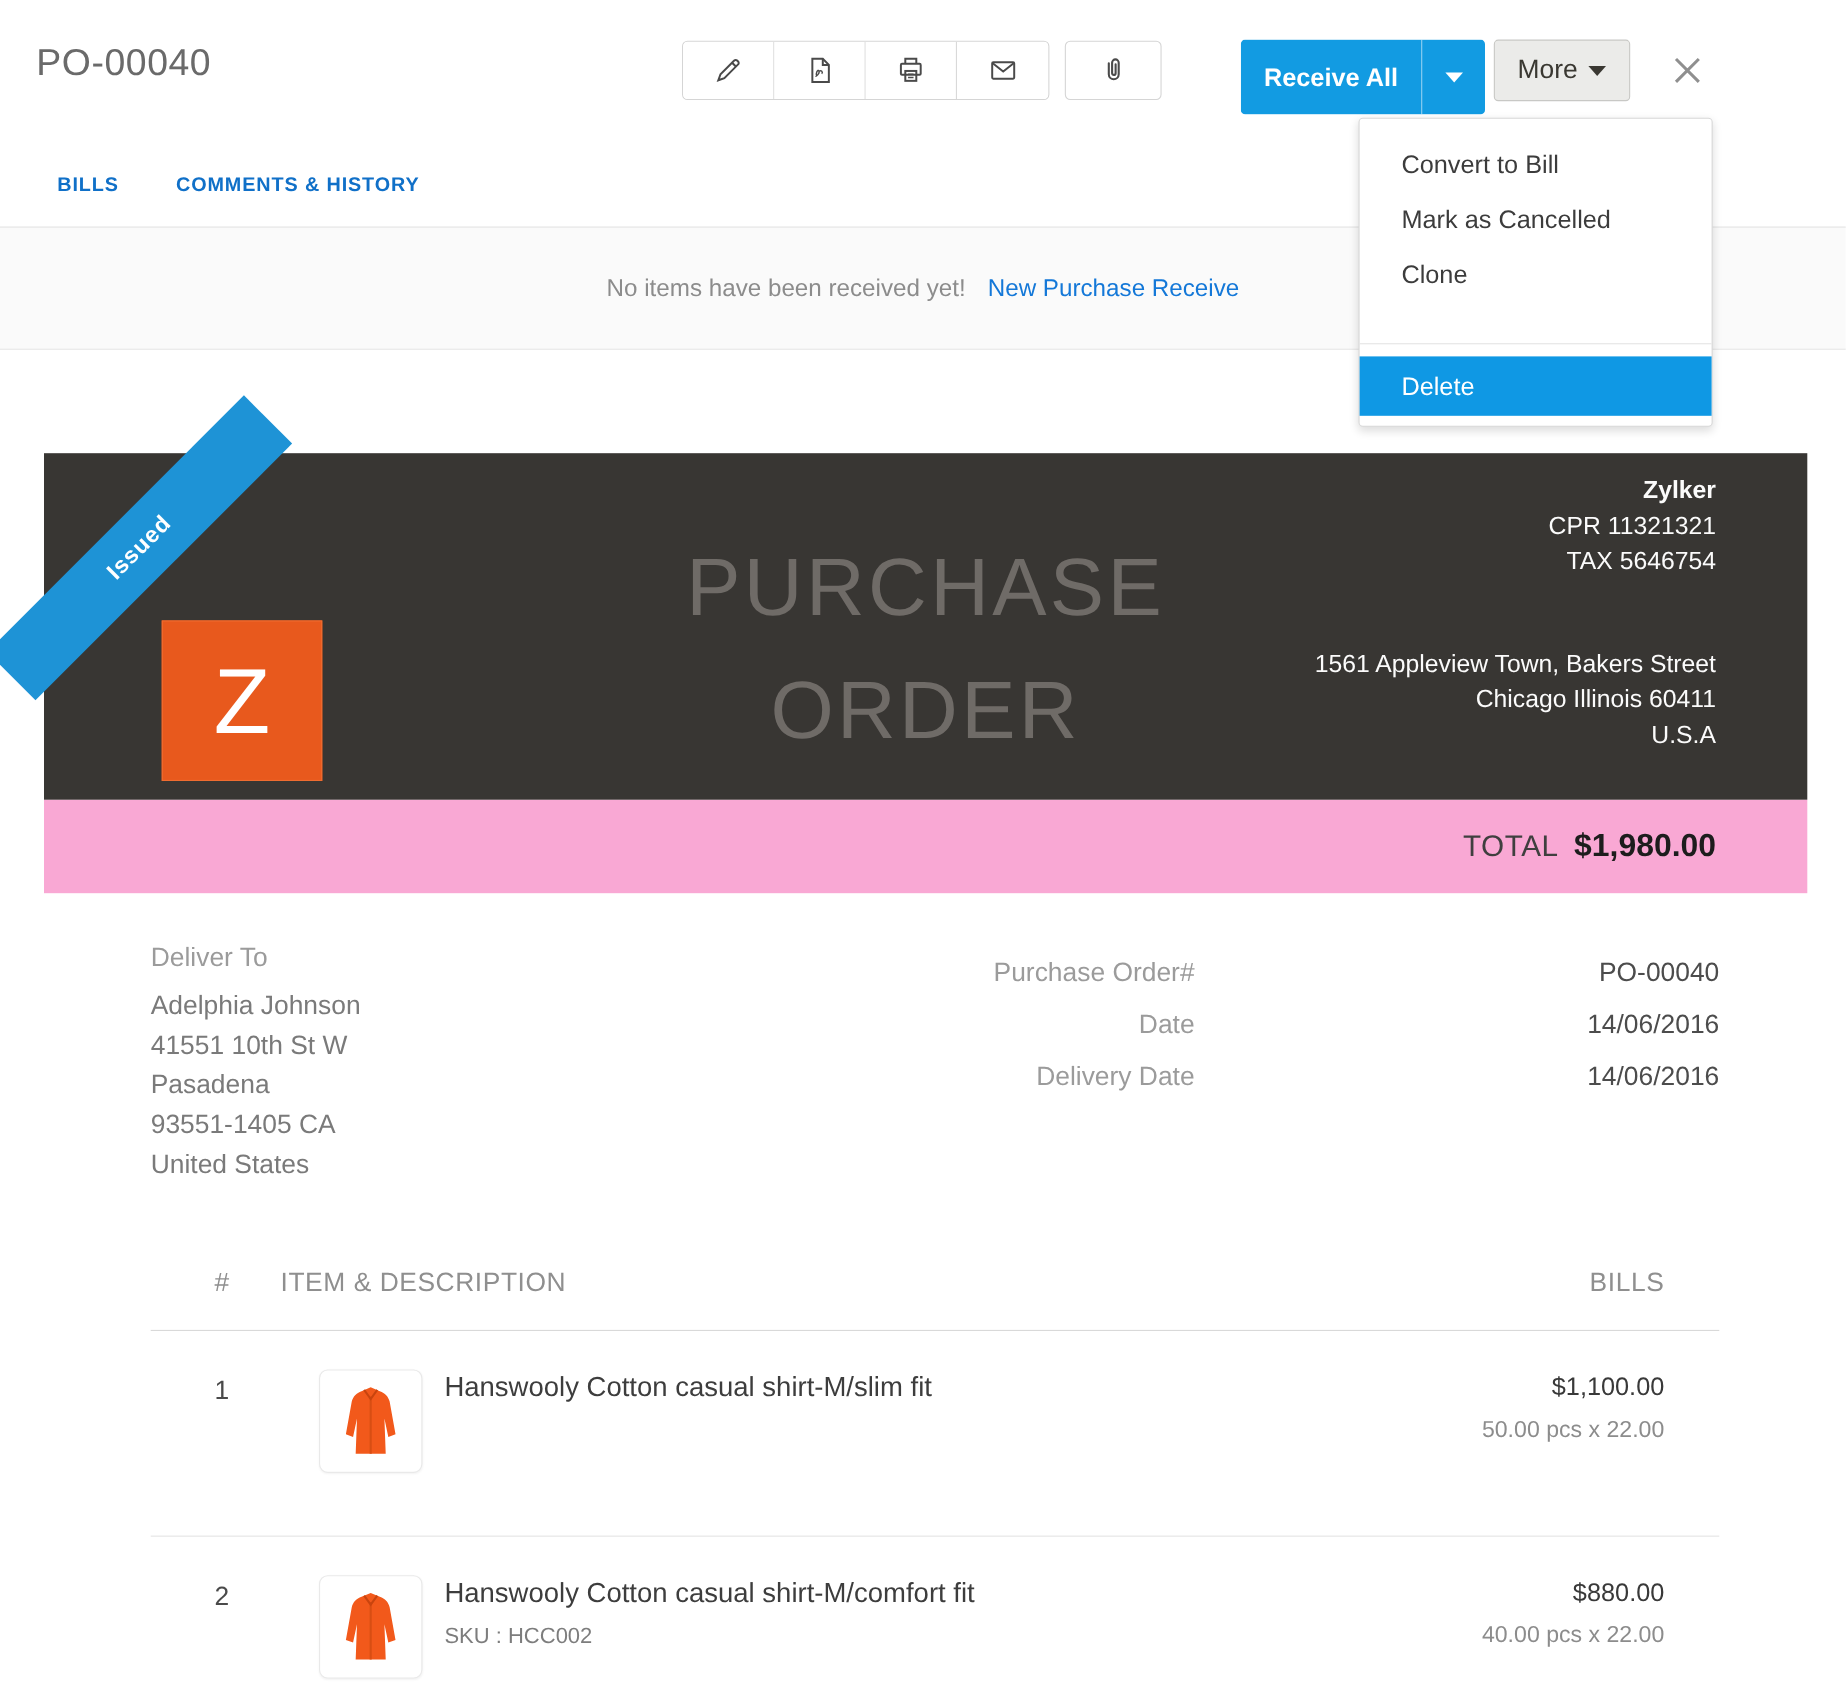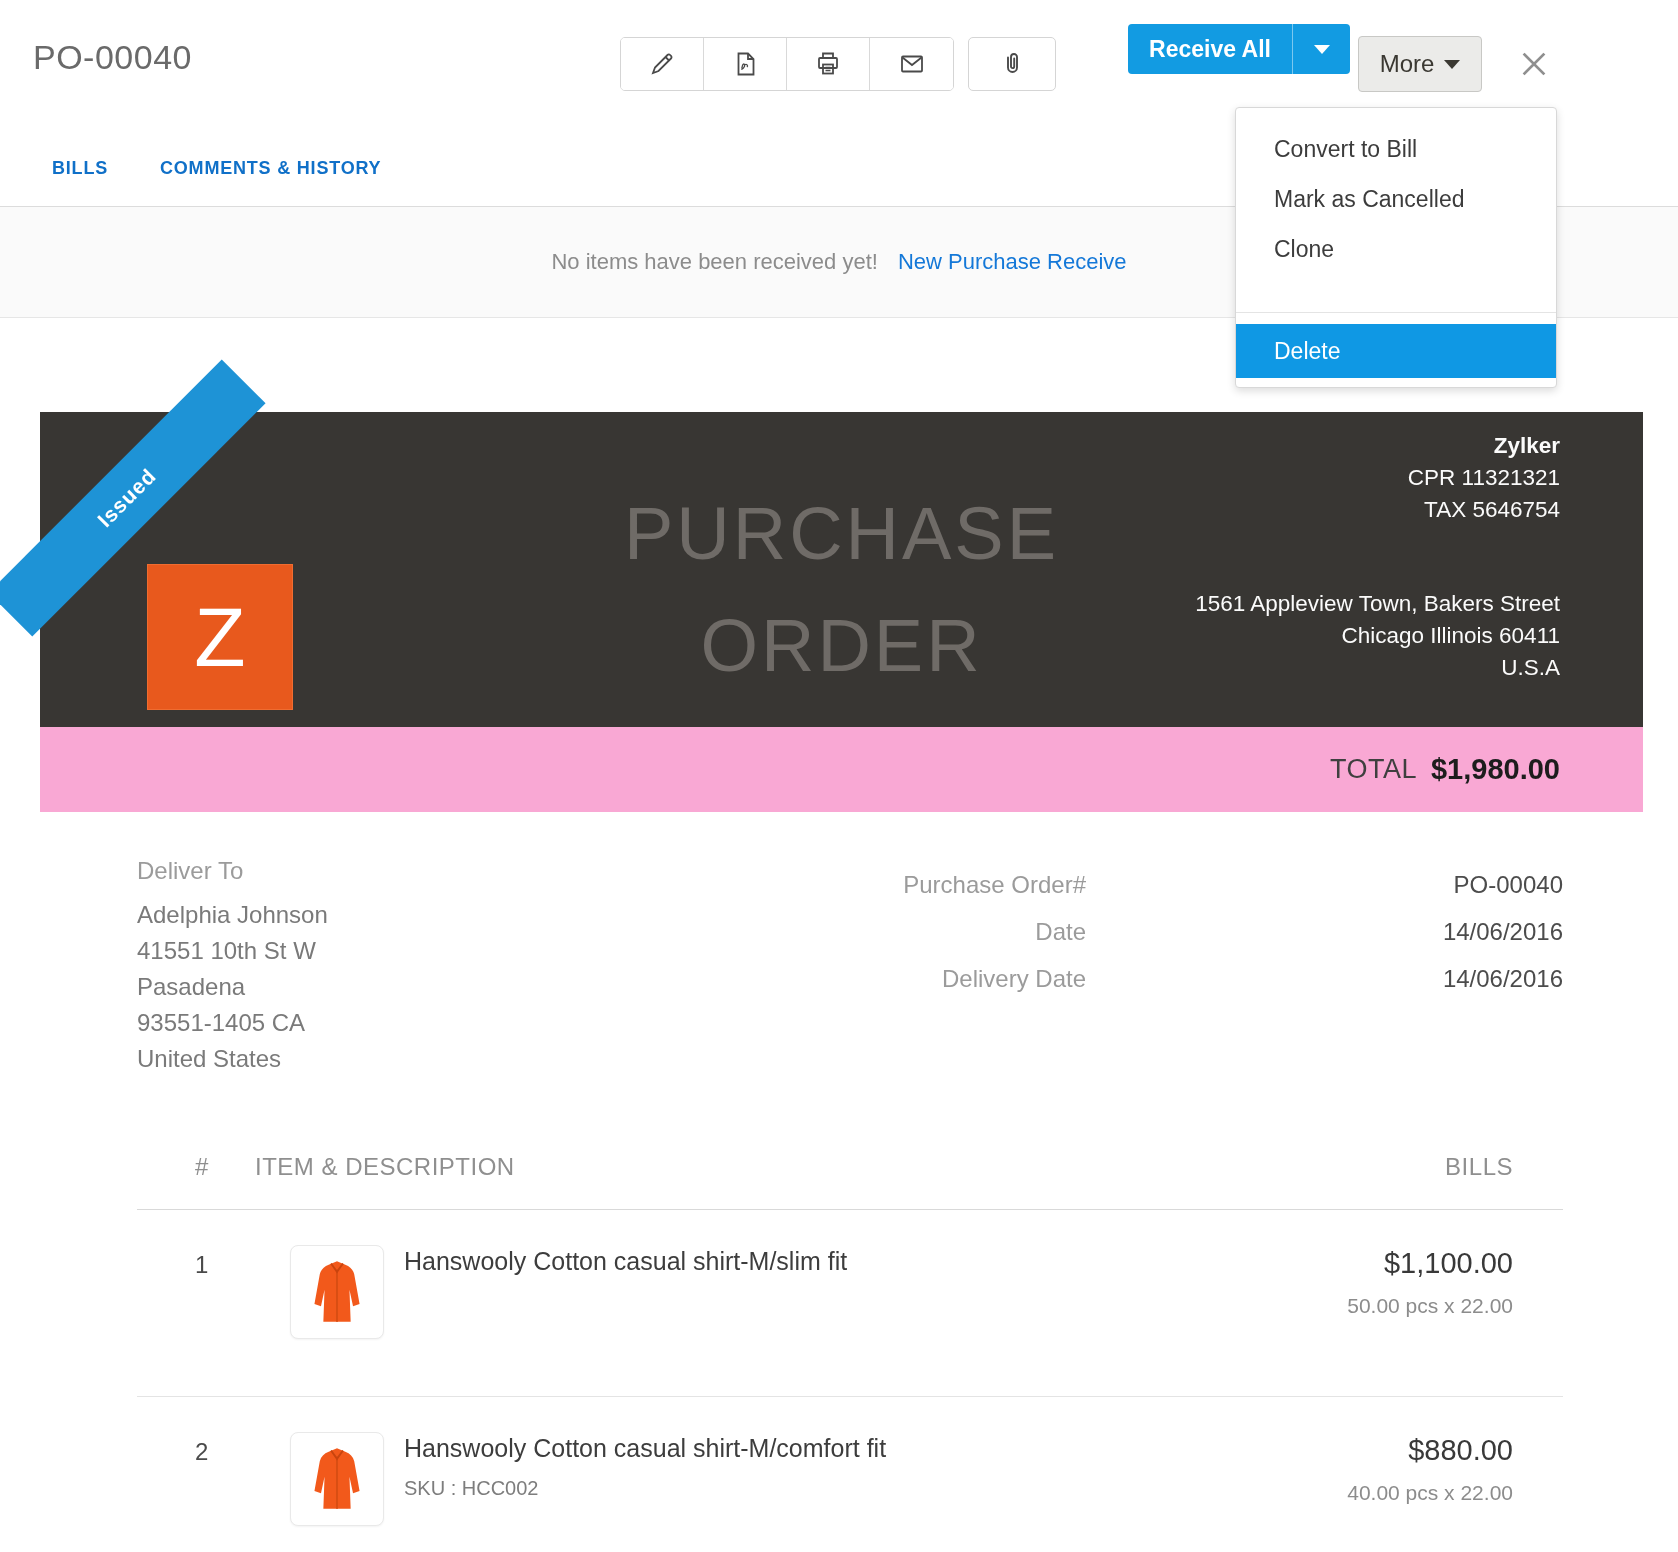--- a/index.html
+++ b/index.html
@@ -15,21 +15,21 @@
 
   .btn-group { position:absolute; left:620px; top:37px; height:54px; display:flex;
     border:1px solid #d5d5d5; border-radius:5px; background:#fff; overflow:hidden; }
   .icon-btn { width:83px; height:100%; display:flex; align-items:center; justify-content:center;
     border-right:1px solid #d9d9d9; background:#fff; cursor:pointer; }
   .icon-btn:last-child { border-right:none; }
 
   .attach-btn { position:absolute; left:968px; top:37px; width:88px; height:54px; display:flex;
     align-items:center; justify-content:center; border:1px solid #d5d5d5; border-radius:5px; background:#fff; }
 
-  .receive-all { position:absolute; left:1128px; top:24px; height:50px; display:flex; border-radius:4px; overflow:hidden; }
+  .receive-all { position:absolute; left:1128px; top:36px; height:68px; display:flex; border-radius:4px; overflow:hidden; }
   .receive-all-main { background:#129BE2; color:#fff; font-size:23px; font-weight:bold;
     display:flex; align-items:center; justify-content:center; width:164px; }
   .receive-all-caret { background:#129BE2; width:58px; display:flex; align-items:center; justify-content:center;
     border-left:1px solid rgba(255,255,255,.45); }
   .caret-down-white { width:0; height:0; border-left:8px solid transparent; border-right:8px solid transparent; border-top:9px solid #fff; }
 
   .more-btn { position:absolute; left:1358px; top:36px; width:124px; height:56px; background:#ebebe9;
     border:1px solid #c8c8c5; border-radius:4px; display:flex; align-items:center; justify-content:center; gap:10px;
     font-size:24px; color:#3a3832; }
   .caret-down-dark { width:0; height:0; border-left:8px solid transparent; border-right:8px solid transparent; border-top:9px solid #3a3832; }
@@ -105,21 +105,21 @@
   .th-amount { text-align:right; }
 
   .trow { display:flex; padding:35px 50px 57px 58px; border-bottom:1px solid #e4e4e4; }
   .c-index { width:95px; font-size:24px; color:#4A4A4A; padding-top:6px; }
   .c-thumb { width:94px; height:94px; border:1px solid #e9e9e9; border-radius:8px; background:#fff;
     display:flex; align-items:center; justify-content:center; margin-right:20px; box-shadow:0 1px 2px rgba(0,0,0,.05); }
   .c-desc { flex:1; padding-top:2px; }
   .item-name { font-size:25px; color:#3D3D3D; }
   .item-sku { font-size:20px; color:#7D7D7D; margin-top:14px; }
   .c-amt { text-align:right; padding-top:2px; }
-  .amt-value { font-size:29px; color:#393939; }
+  .amt-value { font-size:23px; color:#393939; }
   .amt-qty { font-size:21px; color:#8C8C8C; margin-top:14px; }
 
   svg { display:block; }
 </style>
 </head>
 <body>
 
 <div class="app-header">
   <div class="page-title">PO-00040</div>
 

